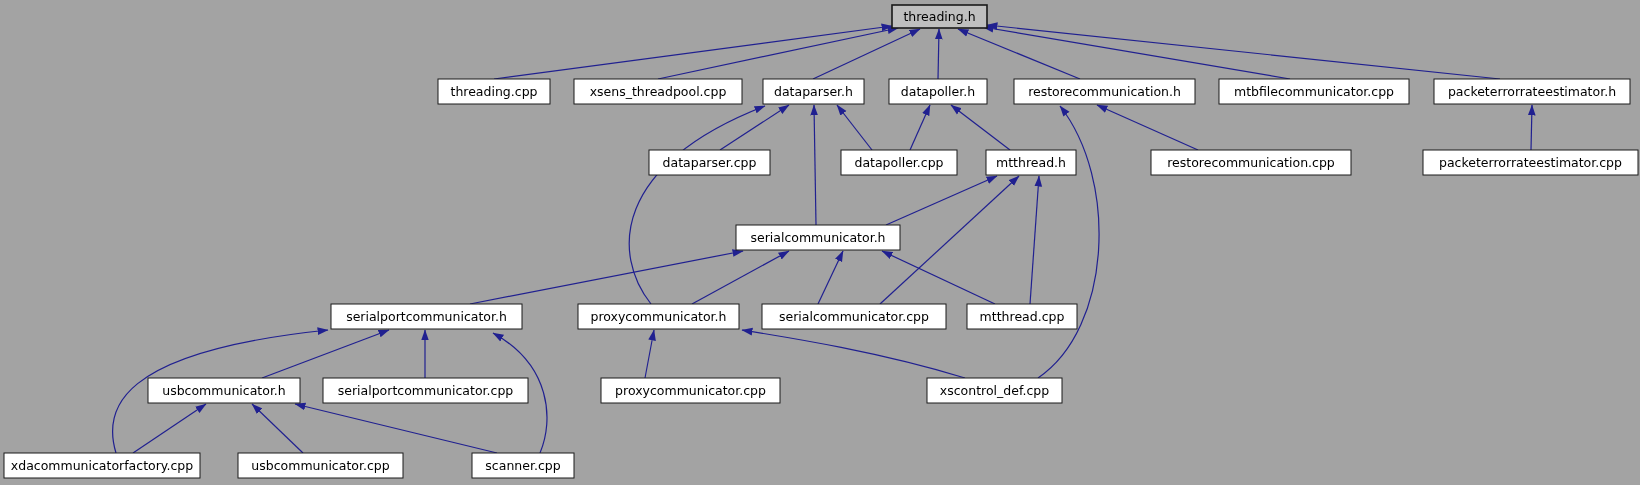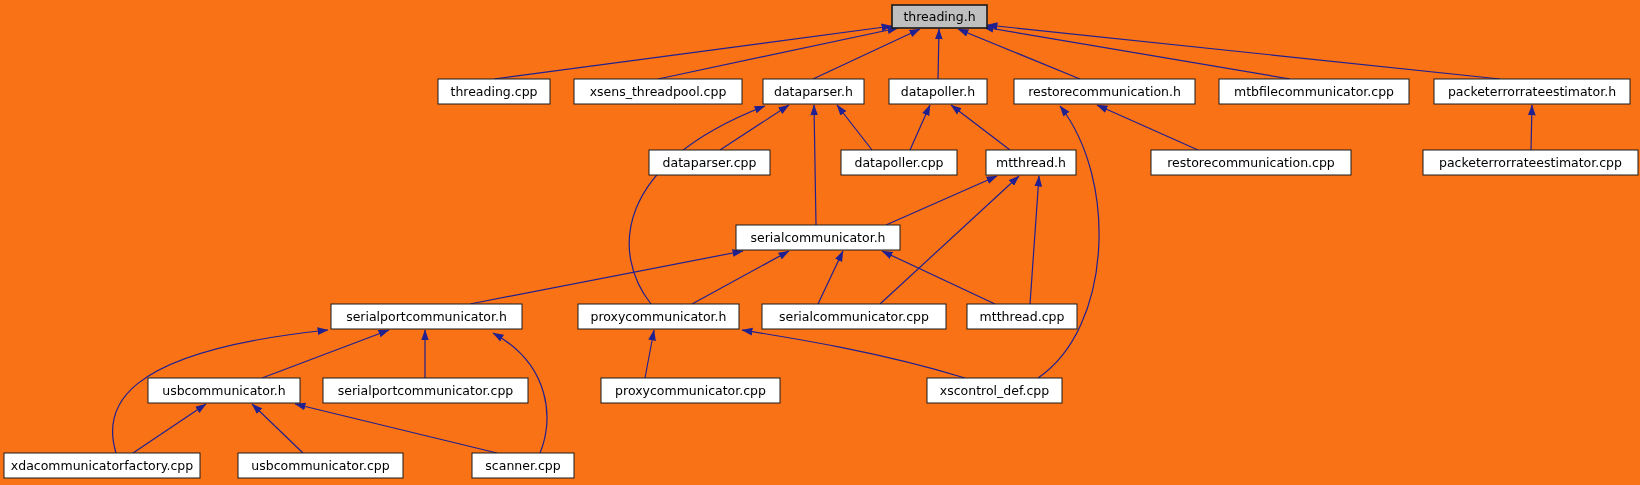--- a/index.html
+++ b/index.html
@@ -1,16 +1,16 @@
 <!DOCTYPE html>
 <html><head>
 <meta charset="utf-8">
 <style>
   html, body { margin: 0; padding: 0; background: #ffffff; }
-  .graph-wrap { width: 1640px; height: 485px; position: relative; background: #f97316; }
+  .graph-wrap { width: 1640px; height: 485px; position: relative; background: #a3a3a3; }
   svg { display: block; }
   .edge { fill: none; stroke-width: 1.2px; }
   .node-box { stroke-width: 1px; }
   .node-box.root { stroke-width: 1.6px; }
   .node-label {
     font-family: "DejaVu Sans", "Liberation Sans", sans-serif;
     font-size: 12.5px;
     text-anchor: middle;
   }
   .node { cursor: pointer; }

